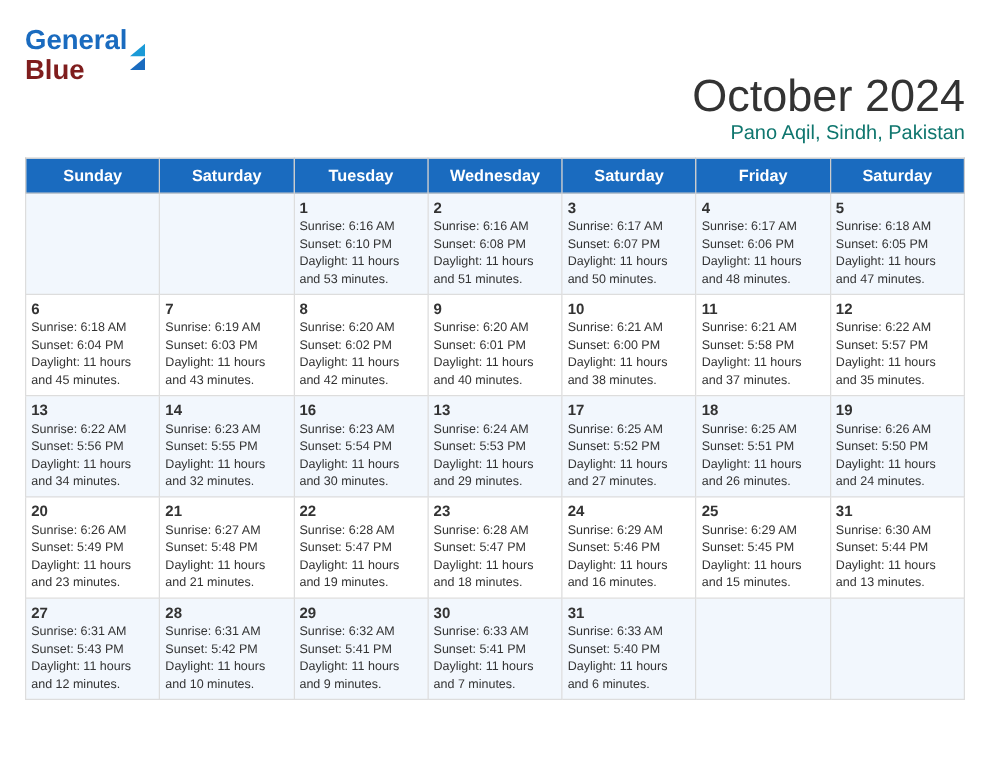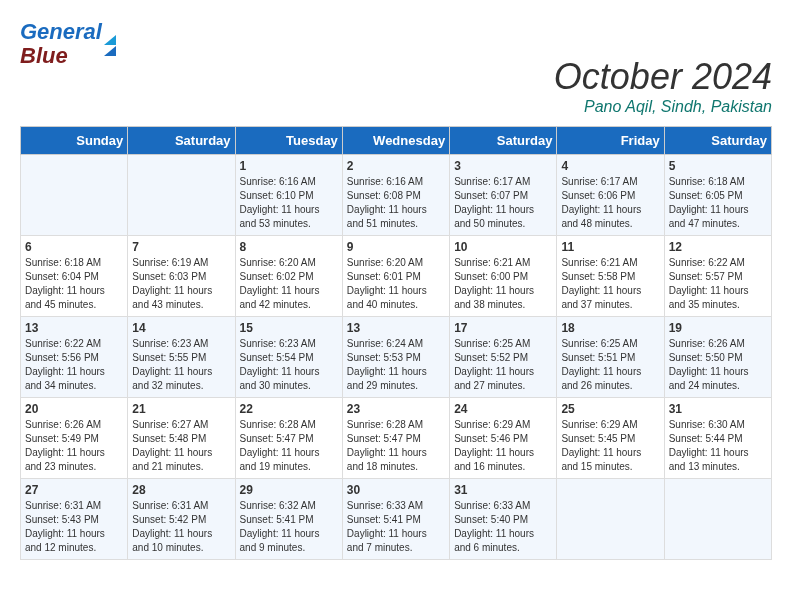--- a/index.html
+++ b/index.html
@@ -8,21 +8,20 @@
       background: #fff;
       width: 792px;
       min-height: 612px;
       padding: 20px;
     }
     .header {
       display: flex;
       justify-content: space-between;
       align-items: flex-start;
       margin-bottom: 10px;
-      font-style: italic;
     }
     .logo-text {
       font-size: 22px;
       font-weight: bold;
       color: #333;
       line-height: 1.1;
     }
     .logo-text span {
       color: #1a6bbf;
     }
@@ -50,21 +49,21 @@
       table-layout: fixed;
     }
     thead tr {
       background-color: #1a6bbf;
       color: #fff;
     }
     thead th {
       padding: 6px 4px;
       font-size: 13px;
       font-weight: bold;
-      text-align: right;
+      text-align: center;
       border: 1px solid #ccc;
     }
     tbody tr {
       vertical-align: top;
     }
     tbody tr:nth-child(odd) {
       background-color: #f2f7fd;
     }
     tbody tr:nth-child(even) {
       background-color: #fff;
@@ -183,21 +182,21 @@
       <tr>
         <td>
           <span class="day-number">13</span>
           <div class="day-info">Sunrise: 6:22 AM<br>Sunset: 5:56 PM<br>Daylight: 11 hours and 34 minutes.</div>
         </td>
         <td>
           <span class="day-number">14</span>
           <div class="day-info">Sunrise: 6:23 AM<br>Sunset: 5:55 PM<br>Daylight: 11 hours and 32 minutes.</div>
         </td>
         <td>
-          <span class="day-number">15</span>
+          <span class="day-number">16</span>
           <div class="day-info">Sunrise: 6:23 AM<br>Sunset: 5:54 PM<br>Daylight: 11 hours and 30 minutes.</div>
         </td>
         <td>
           <span class="day-number">13</span>
           <div class="day-info">Sunrise: 6:24 AM<br>Sunset: 5:53 PM<br>Daylight: 11 hours and 29 minutes.</div>
         </td>
         <td>
           <span class="day-number">17</span>
           <div class="day-info">Sunrise: 6:25 AM<br>Sunset: 5:52 PM<br>Daylight: 11 hours and 27 minutes.</div>
         </td>

